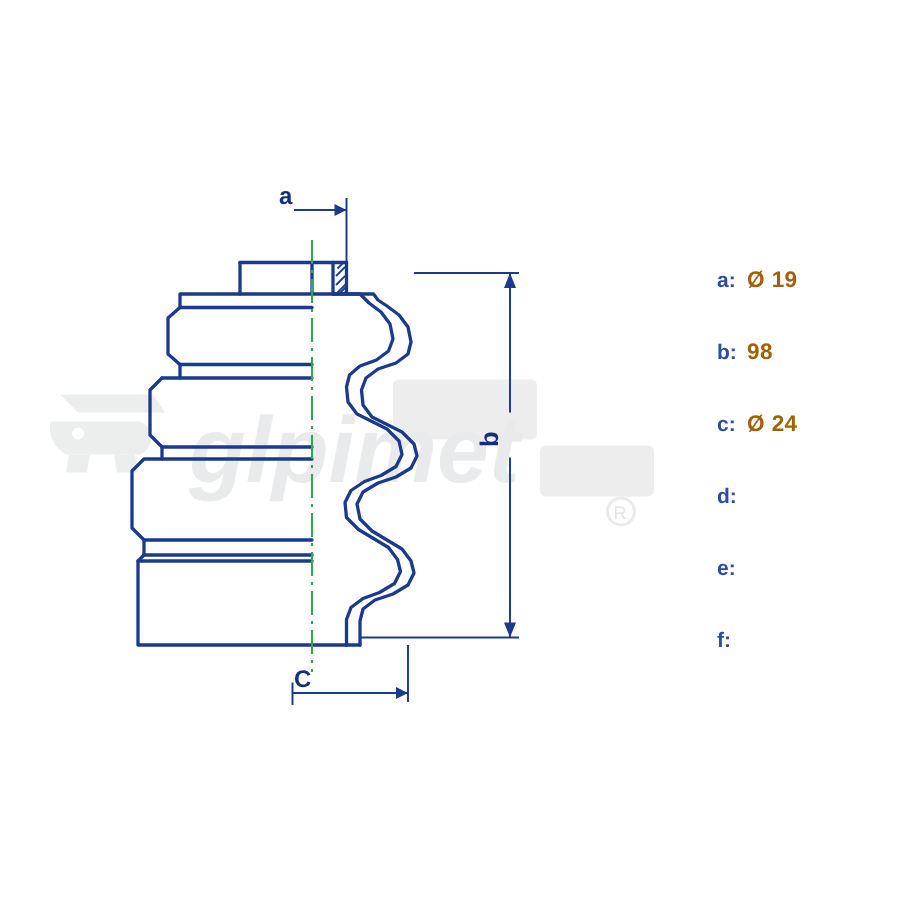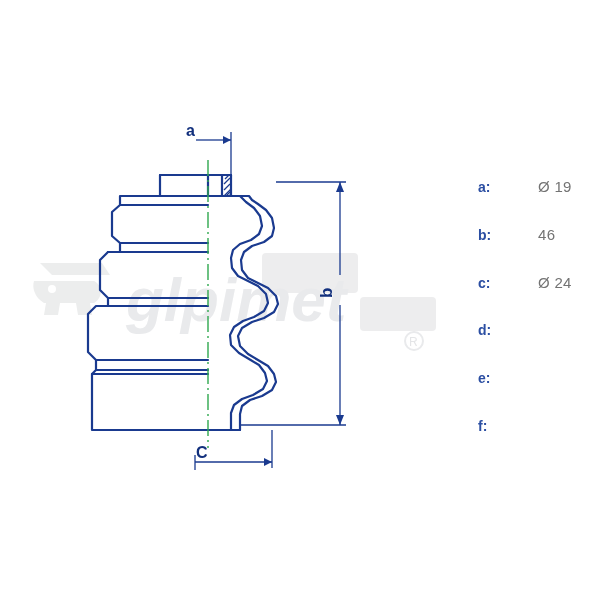--- a/index.html
+++ b/index.html
@@ -39,24 +39,23 @@
   }
   .spec-key {
     font-size: 14px;
     font-weight: bold;
     color: #2b4ea2;
     width: 20px;
     flex: 0 0 20px;
   }
   .spec-val {
     font-size: 15px;
-    font-weight: normal;
-    color: #737373;
+    font-weight: bold;
+    color: #a16207;
     letter-spacing: 0.3px;
-    margin-left: 40px;
   }
   .watermark {
     position: absolute;
     left: 30px;
     top: 245px;
     width: 430px;
     height: 120px;
     pointer-events: none;
   }
 </style>
@@ -253,21 +252,21 @@
 
   </svg>
 
   <div class="specs">
     <div class="spec-row">
       <span class="spec-key">a:</span>
       <span class="spec-val">Ø 19</span>
     </div>
     <div class="spec-row">
       <span class="spec-key">b:</span>
-      <span class="spec-val">46</span>
+      <span class="spec-val">98</span>
     </div>
     <div class="spec-row">
       <span class="spec-key">c:</span>
       <span class="spec-val">Ø 24</span>
     </div>
     <div class="spec-row">
       <span class="spec-key">d:</span>
       <span class="spec-val"></span>
     </div>
     <div class="spec-row">

